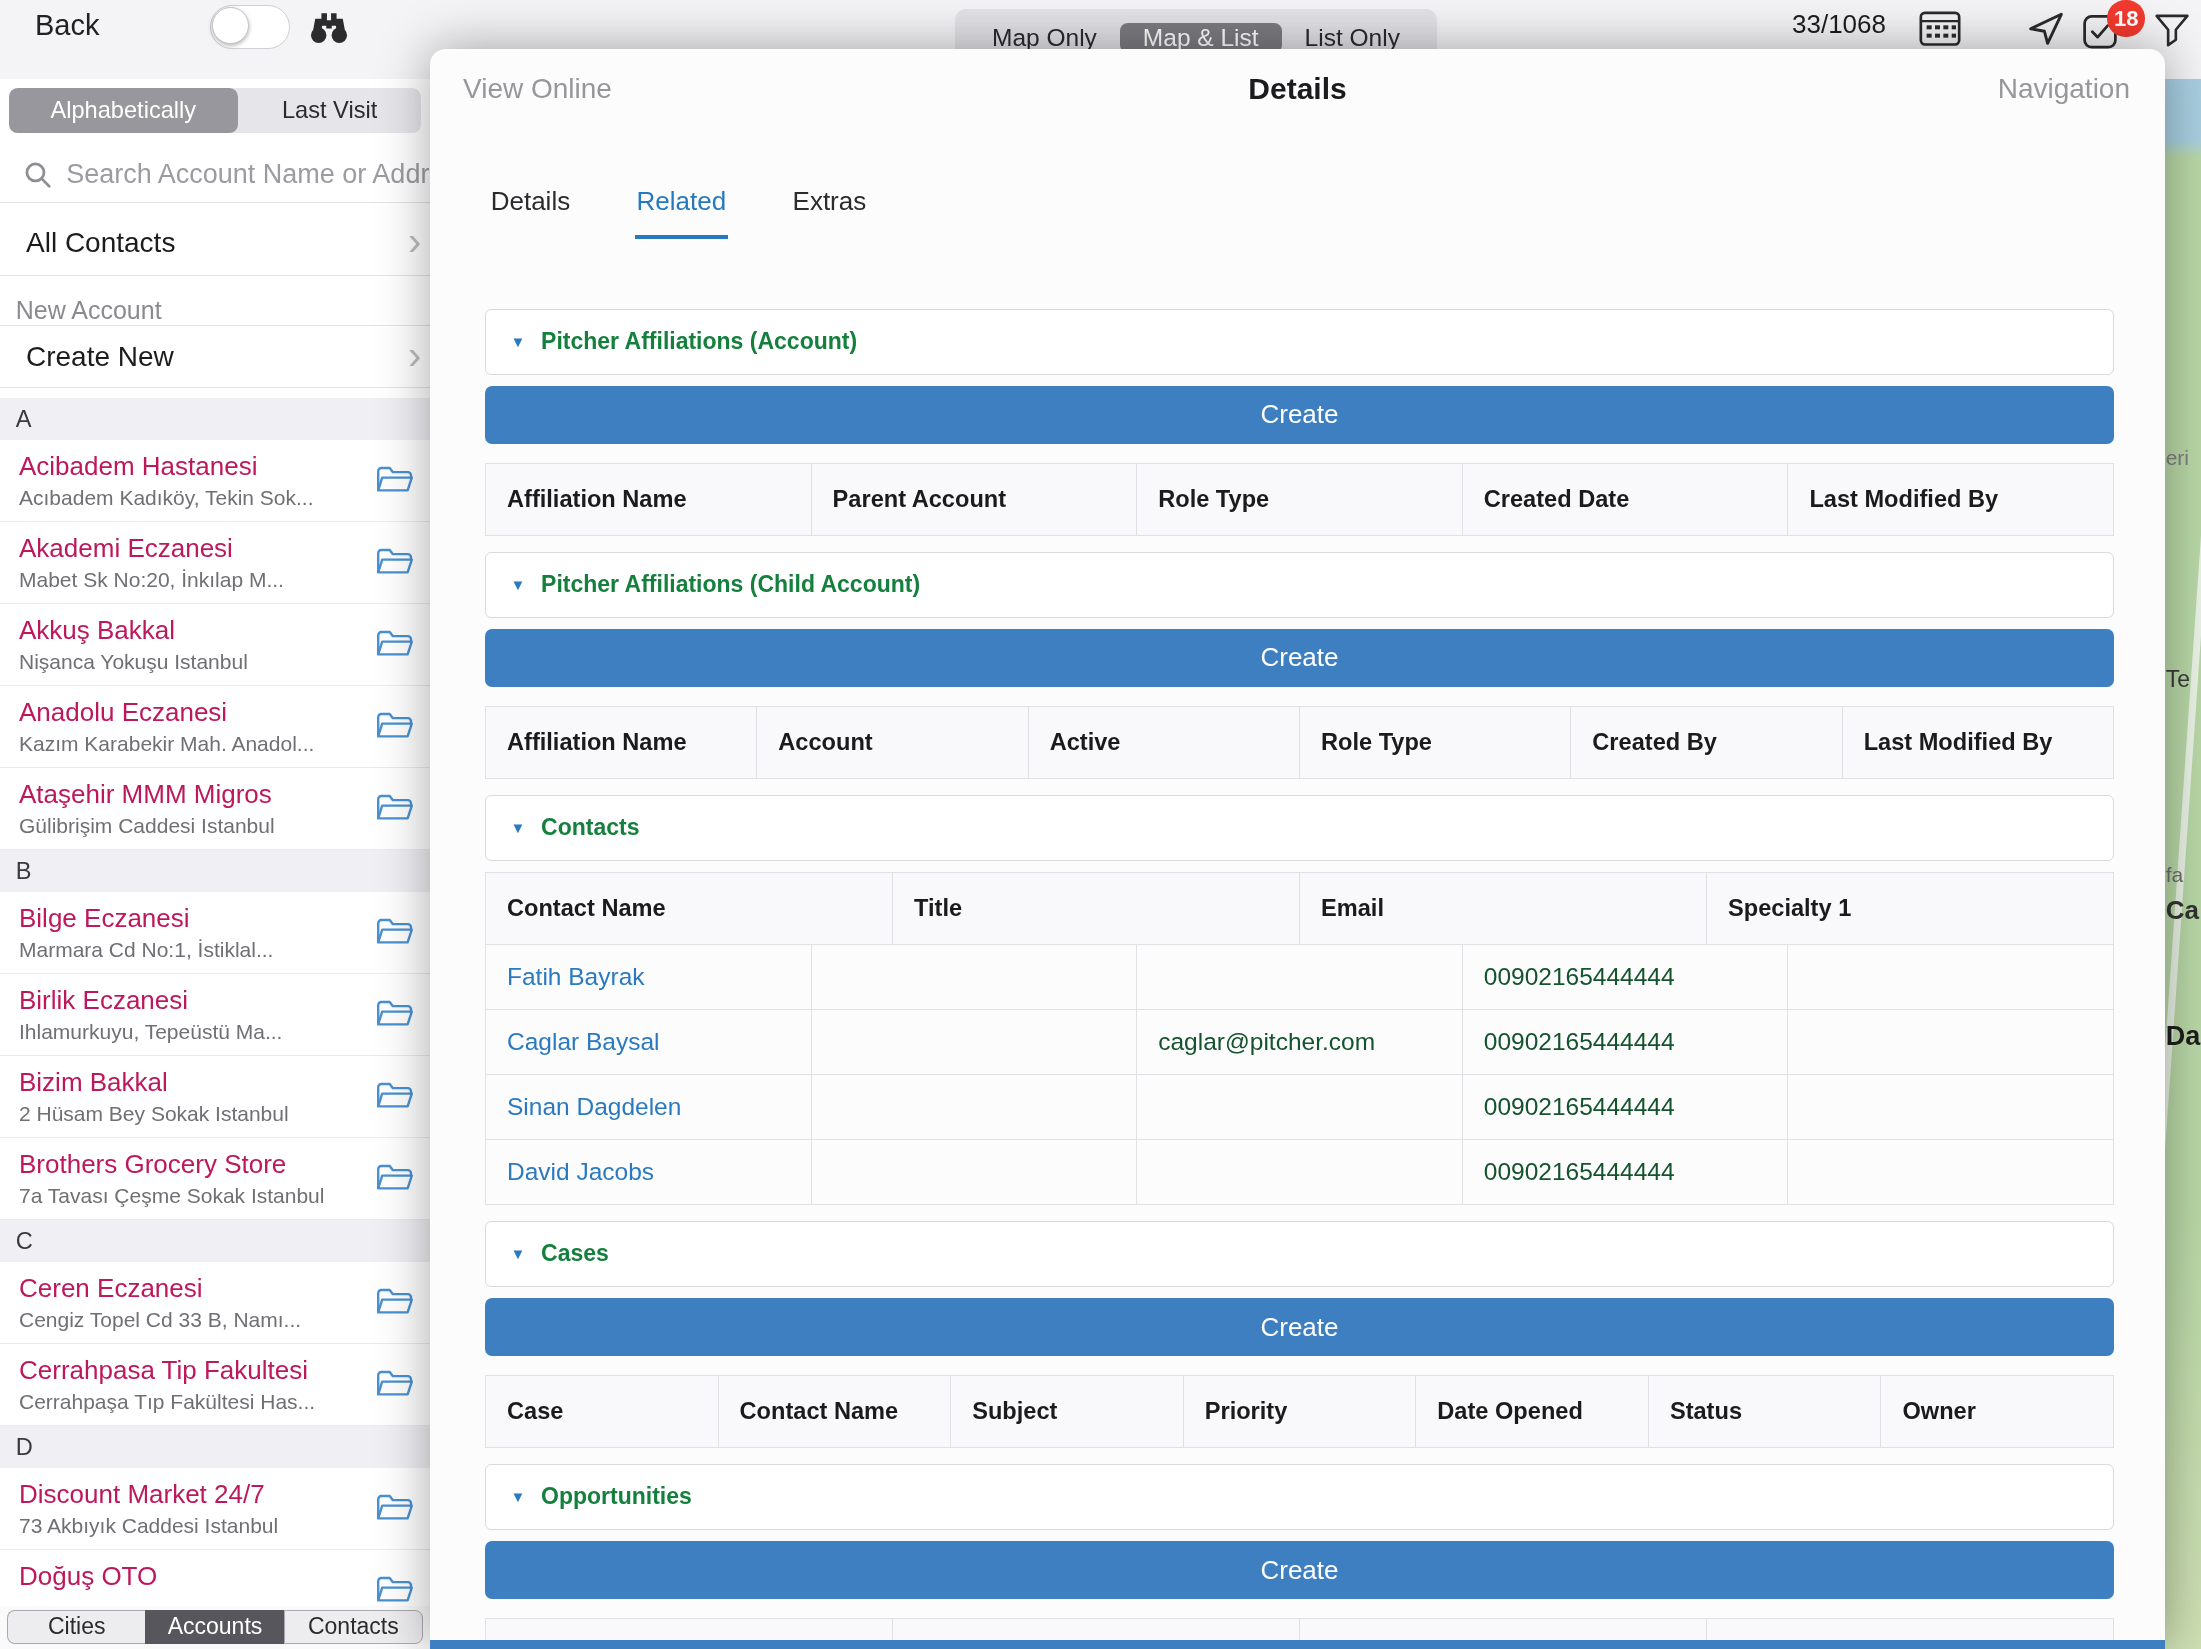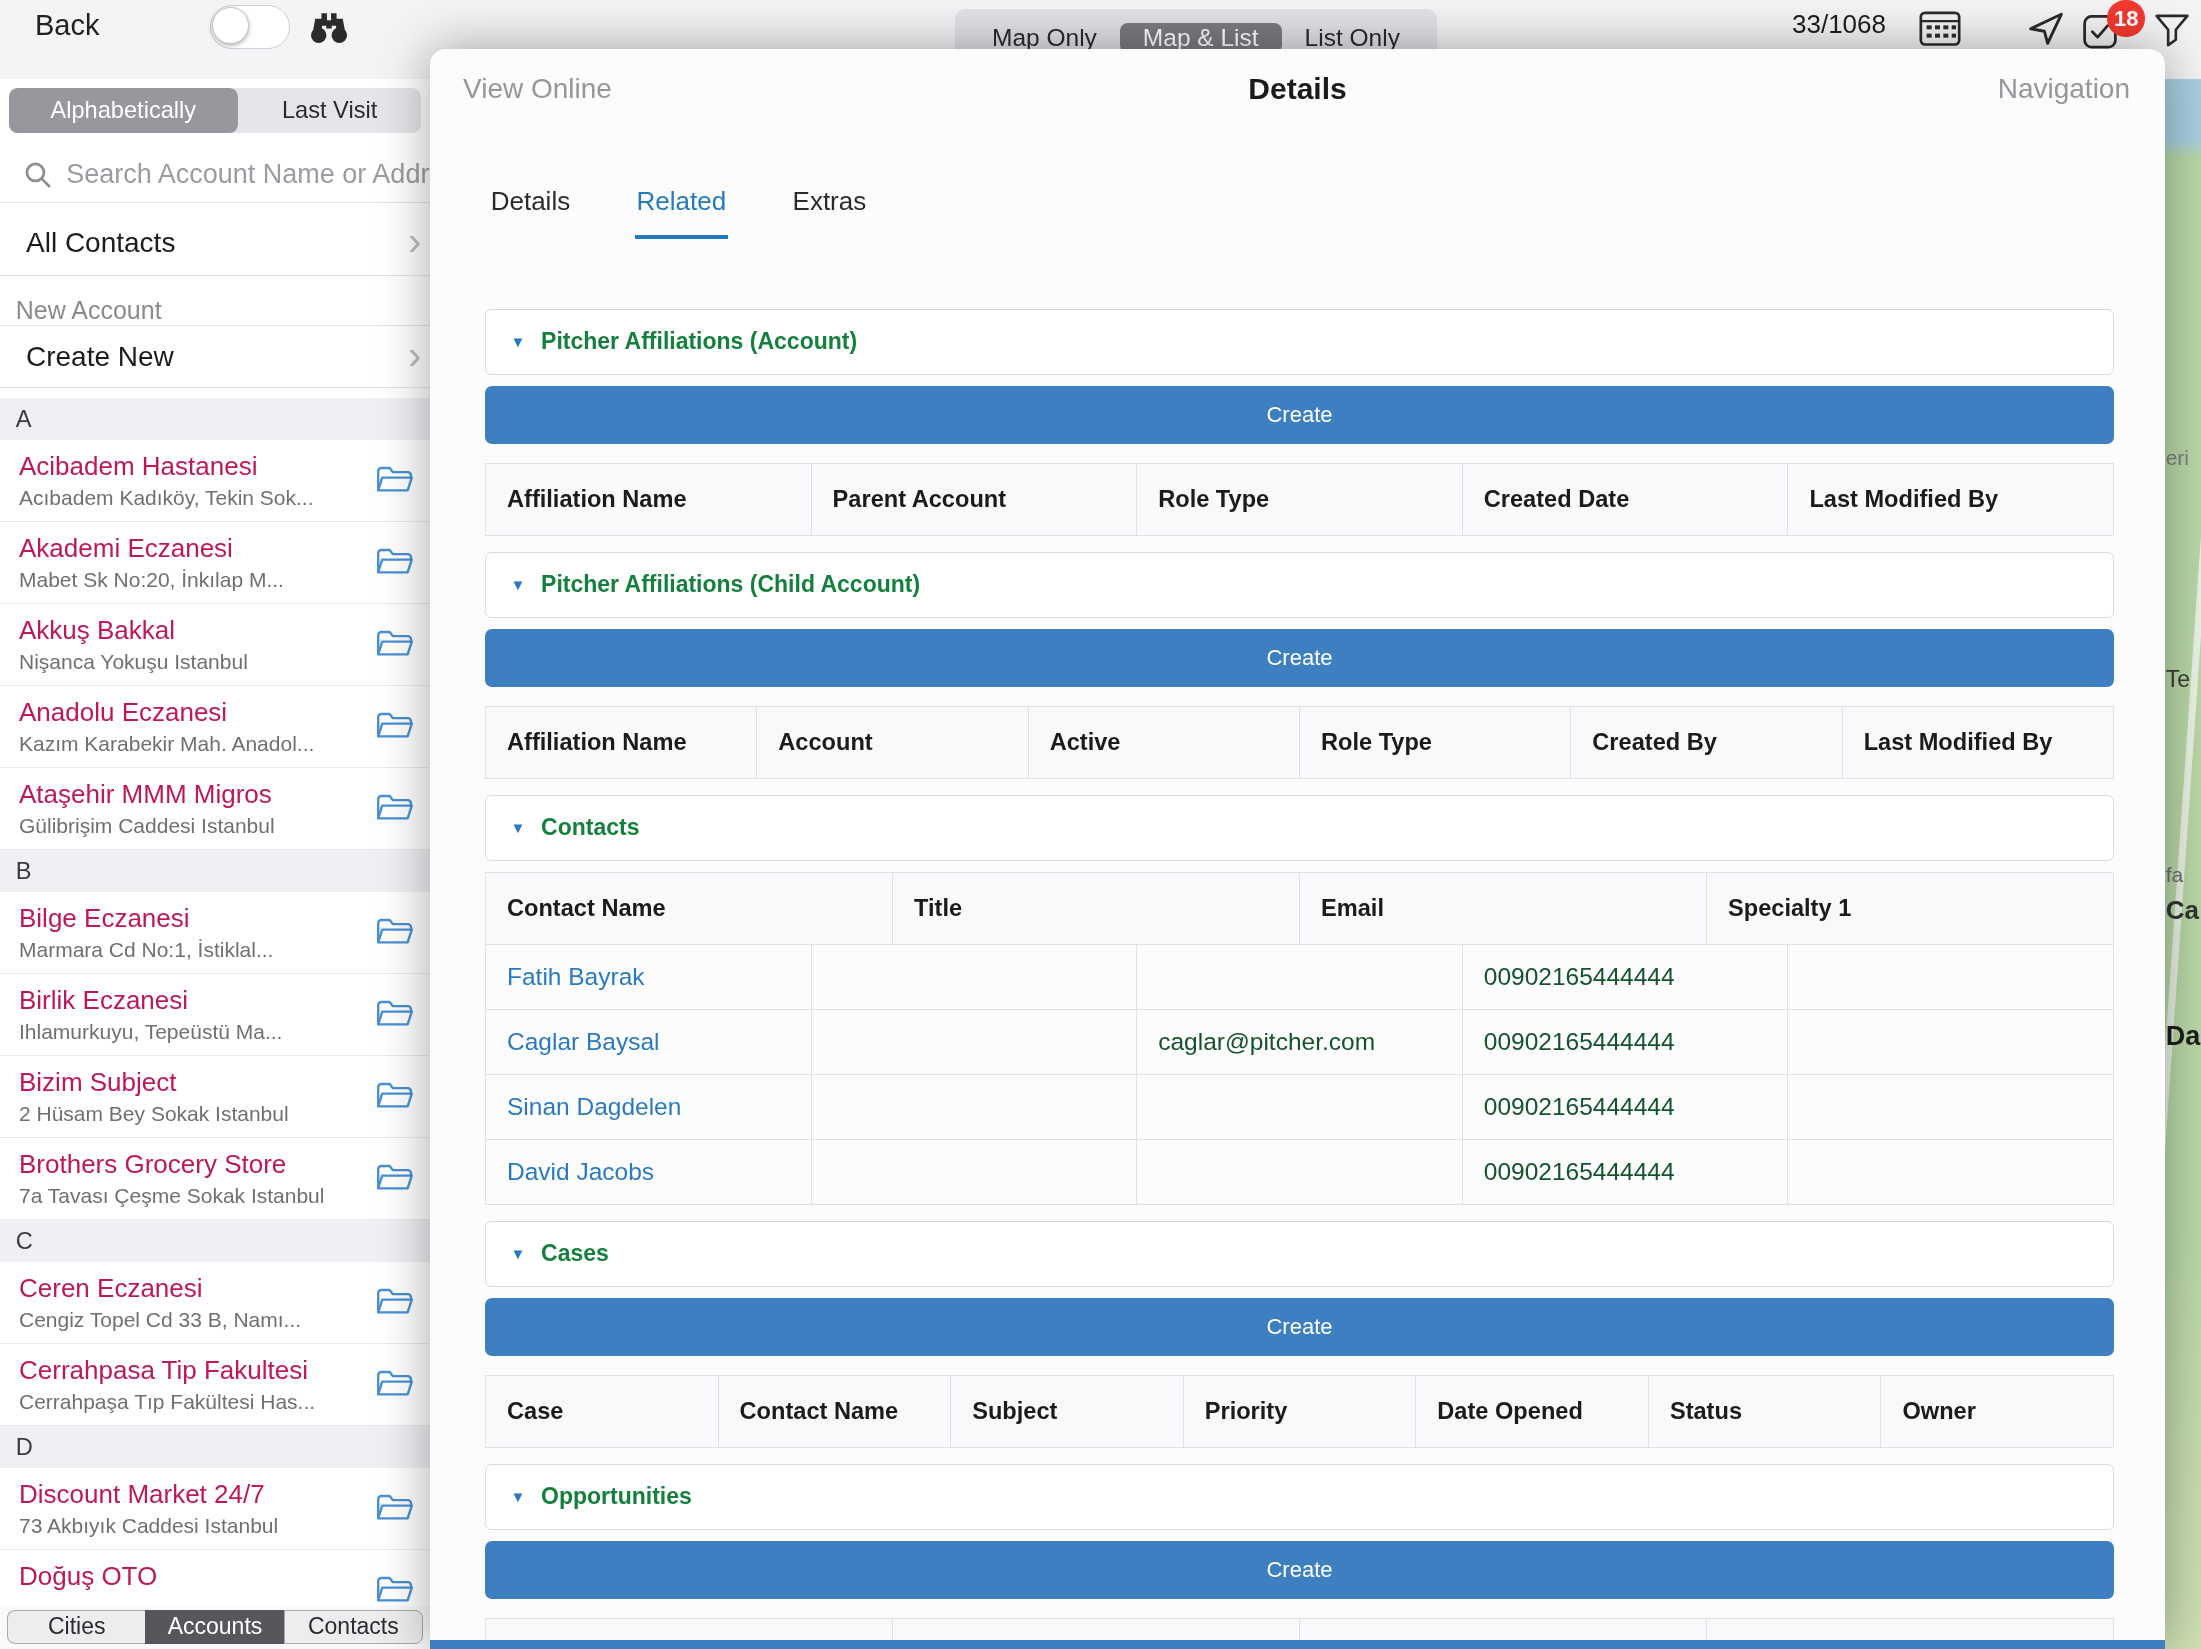--- a/index.html
+++ b/index.html
@@ -67,21 +67,21 @@
 .mh-title{position:absolute;left:0;right:0;top:0;height:79px;line-height:79px;text-align:center;font-size:30px;font-weight:700;color:#1b1b1d}
 .mh-right{position:absolute;right:35px;top:0;height:79px;line-height:79px;font-size:28px;color:#96969b;cursor:pointer}
 .tabs{display:flex;gap:63px;margin:58px 0 0 59px}
 .tab{font-size:26px;color:#2b2b2e;padding:0 1.7px 17.5px;border-bottom:4.4px solid transparent;cursor:pointer}
 .tab.sel{color:#2679bd;border-bottom-color:#2679bd}
 .rel-content{margin:70px 51px 0 55px}
 .rel-section{margin-bottom:15.7px}
 .sec-head{display:flex;align-items:center;height:66px;border:0.9px solid #dadade;border-radius:6.1px;background:#fff;margin-bottom:11.4px;cursor:pointer}
 .tri{color:#2b7abf;font-size:15px;margin:0 15.7px 0 24.5px;line-height:1}
 .sec-title{color:#15803d;font-size:23px;font-weight:700}
-.create-btn{height:58px;border-radius:7px;background:#3e7fc1;color:#fff;font-size:22px;display:flex;align-items:center;justify-content:center;margin-bottom:19px;cursor:pointer}
+.create-btn{height:58px;border-radius:7px;background:#3e7fc1;color:#fff;font-size:26px;display:flex;align-items:center;justify-content:center;margin-bottom:19px;cursor:pointer}
 .rel-table{border-top:0.9px solid #e1e1e5;border-left:0.9px solid #e1e1e5}
 .t-row{display:flex}
 .t-cell{flex:1;border-right:0.9px solid #e1e1e5;border-bottom:0.9px solid #e1e1e5;display:flex;align-items:center;padding:0 21px;font-size:24.5px;color:#14532d;height:65px;white-space:nowrap;overflow:hidden}
 .t-head .t-cell{height:72px;font-weight:700;background:#f9f9fb;font-size:23.6px;color:#1b1b1d}
 .t-cell.link{color:#2b7abf;cursor:pointer}
 .bottom-strip{position:absolute;left:0;right:0;bottom:0;height:10.5px;background:#3e7fc1}
 </style>
 </head>
 <body>
 
@@ -225,21 +225,21 @@
         </div>
         <div class="acct-row">
           <div class="acct-title">Birlik Eczanesi</div>
           <div class="acct-sub">Ihlamurkuyu, Tepeüstü Ma...</div>
           <span class="folder-wrap"><svg width="42" height="32" viewBox="0 0 26 20">
               <path d="M2.5 16.5 v-12 a2 2 0 0 1 2-2 h5.2 l2 2.6 h9.3 a2 2 0 0 1 2 2 v1.4" fill="none" stroke="#4a90d2" stroke-width="1.5" stroke-linejoin="round"></path>
               <path d="M2.5 16.5 L5 8.5 h18.5 l-2.6 8 Z" fill="none" stroke="#4a90d2" stroke-width="1.5" stroke-linejoin="round"></path>
             </svg></span>
         </div>
         <div class="acct-row">
-          <div class="acct-title">Bizim Subject</div>
+          <div class="acct-title">Bizim Bakkal</div>
           <div class="acct-sub">2 Hüsam Bey Sokak Istanbul</div>
           <span class="folder-wrap"><svg width="42" height="32" viewBox="0 0 26 20">
               <path d="M2.5 16.5 v-12 a2 2 0 0 1 2-2 h5.2 l2 2.6 h9.3 a2 2 0 0 1 2 2 v1.4" fill="none" stroke="#4a90d2" stroke-width="1.5" stroke-linejoin="round"></path>
               <path d="M2.5 16.5 L5 8.5 h18.5 l-2.6 8 Z" fill="none" stroke="#4a90d2" stroke-width="1.5" stroke-linejoin="round"></path>
             </svg></span>
         </div>
         <div class="acct-row">
           <div class="acct-title">Brothers Grocery Store</div>
           <div class="acct-sub">7a Tavası Çeşme Sokak Istanbul</div>
           <span class="folder-wrap"><svg width="42" height="32" viewBox="0 0 26 20">

